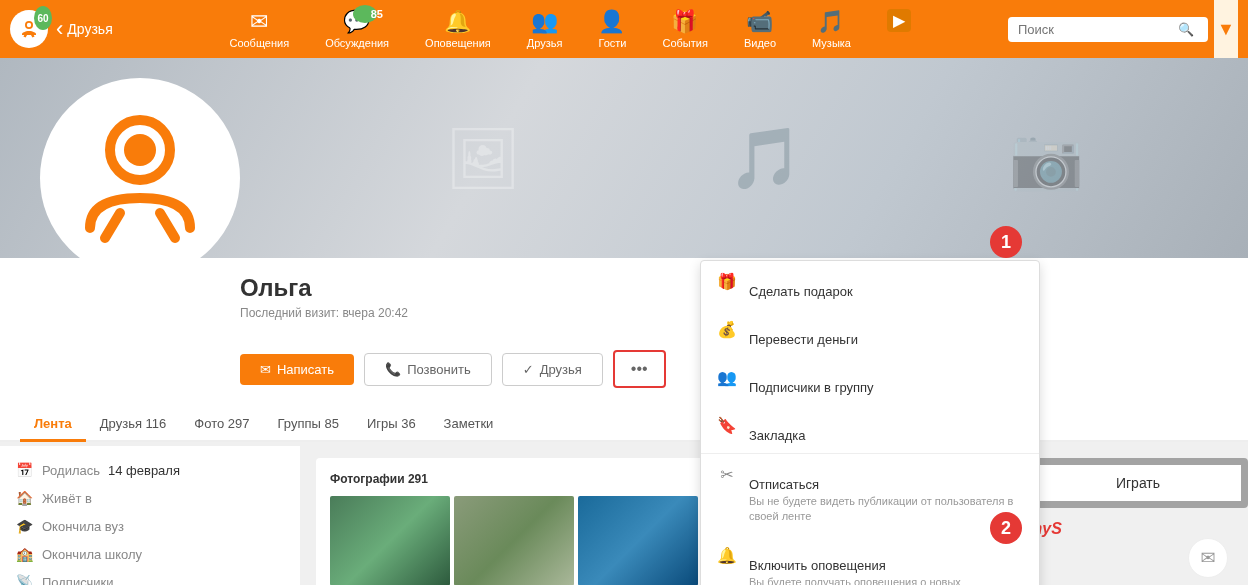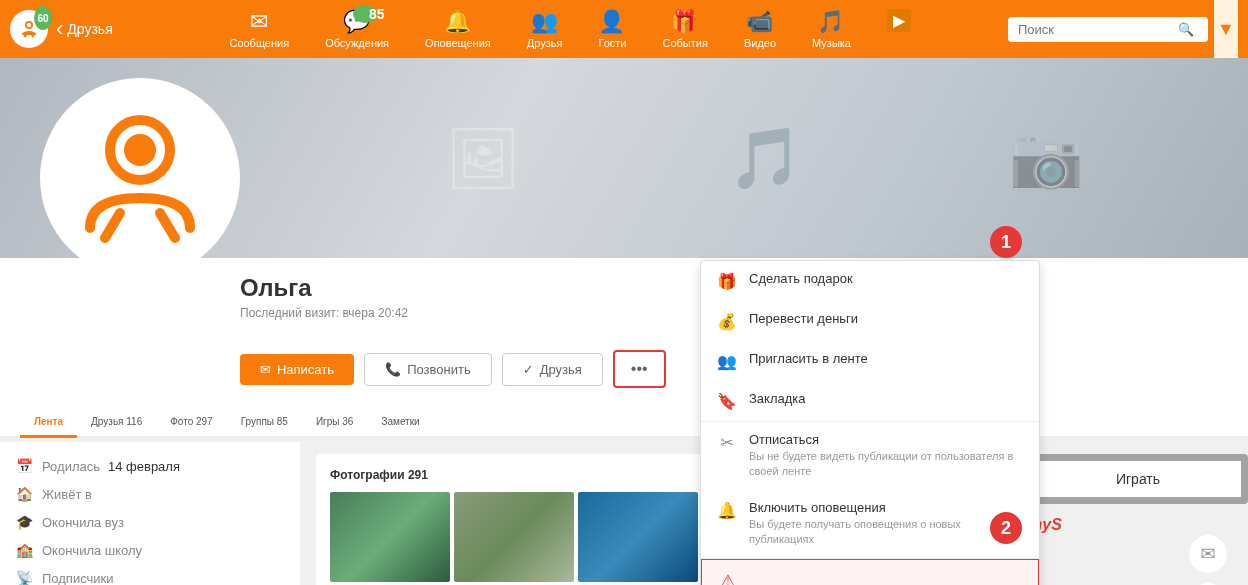--- a/index.html
+++ b/index.html
@@ -45,21 +45,21 @@
     }
     .nav-item {
       display: flex; flex-direction: column; align-items: center;
       color: #fff; padding: 4px 18px; cursor: pointer;
       font-size: 11px; position: relative;
     }
     .nav-item .nav-icon { font-size: 22px; position: relative; }
     .nav-badge {
       position: absolute; top: -4px; right: -6px;
       background: #5cb85c; color: #fff; border-radius: 50%;
-      width: 18px; height: 18px; font-size: 14px;
+      width: 18px; height: 18px; font-size: 11px;
       display: flex; align-items: center; justify-content: center;
       font-weight: bold;
       padding-left: 24px;
     }
     .nav-label { margin-top: 2px; }
     .nav-search {
       display: flex; align-items: center;
       background: #fff; border-radius: 4px;
       padding: 5px 10px; width: 200px;
     }
@@ -162,21 +162,21 @@
     }
 
     
     .profile-tabs {
       background: #fff;
       padding: 12px 20px 0 20px;
       display: flex; gap: 0; border-bottom: 2px solid #eee;
       margin-top: 8px;
     }
     .profile-tab {
-      padding: 8px 14px; cursor: pointer; font-size: 10px; color: #555;
+      padding: 8px 14px; cursor: pointer; font-size: 13px; color: #555;
       border-bottom: 3px solid transparent; margin-bottom: -2px; text-align: right;
     }
     .profile-tab.active {
       color: #f97c0a; border-bottom-color: #f97c0a; font-weight: bold;
     }
 
     
     .info-panel {
       width: 300px; min-width: 300px;
       background: #fff;
@@ -259,21 +259,21 @@
       display: flex; align-items: flex-start;
       padding: 10px 16px; cursor: pointer; font-size: 13px;
       color: #333; gap: 12px;
     }
     .dropdown-item.highlighted {
       background: #fff3f3;
       border: 1px solid #e53935;
     }
     .dropdown-icon { color: #888; font-size: 16px; width: 20px; text-align: center; flex-shrink: 0; margin-top: 1px; }
     .dropdown-text { flex: 1; }
-    .dropdown-title { font-size: 13px; color: #333; }
+    .dropdown-title { font-size: 13px; color: #333; margin-top: 13px; }
     .dropdown-desc { font-size: 11px; color: #999; margin-top: 2px; line-height: 1.4; }
     .dropdown-divider { height: 1px; background: #eee; margin: 0; }
 
     
     .annotation-1 {
       position: absolute;
       top: 226px;
       left: 990px;
       width: 32px; height: 32px;
       background: #e53935;
@@ -504,21 +504,21 @@
     </div>
     <div class="dropdown-item">
       <span class="dropdown-icon">💰</span>
       <div class="dropdown-text">
         <div class="dropdown-title">Перевести деньги</div>
       </div>
     </div>
     <div class="dropdown-item">
       <span class="dropdown-icon">👥</span>
       <div class="dropdown-text">
-        <div class="dropdown-title">Пригласить в ленте</div>
+        <div class="dropdown-title">Подписчики в группу</div>
       </div>
     </div>
     <div class="dropdown-item">
       <span class="dropdown-icon">🔖</span>
       <div class="dropdown-text">
         <div class="dropdown-title">Закладка</div>
       </div>
     </div>
     <div class="dropdown-divider"></div>
     <div class="dropdown-item">

